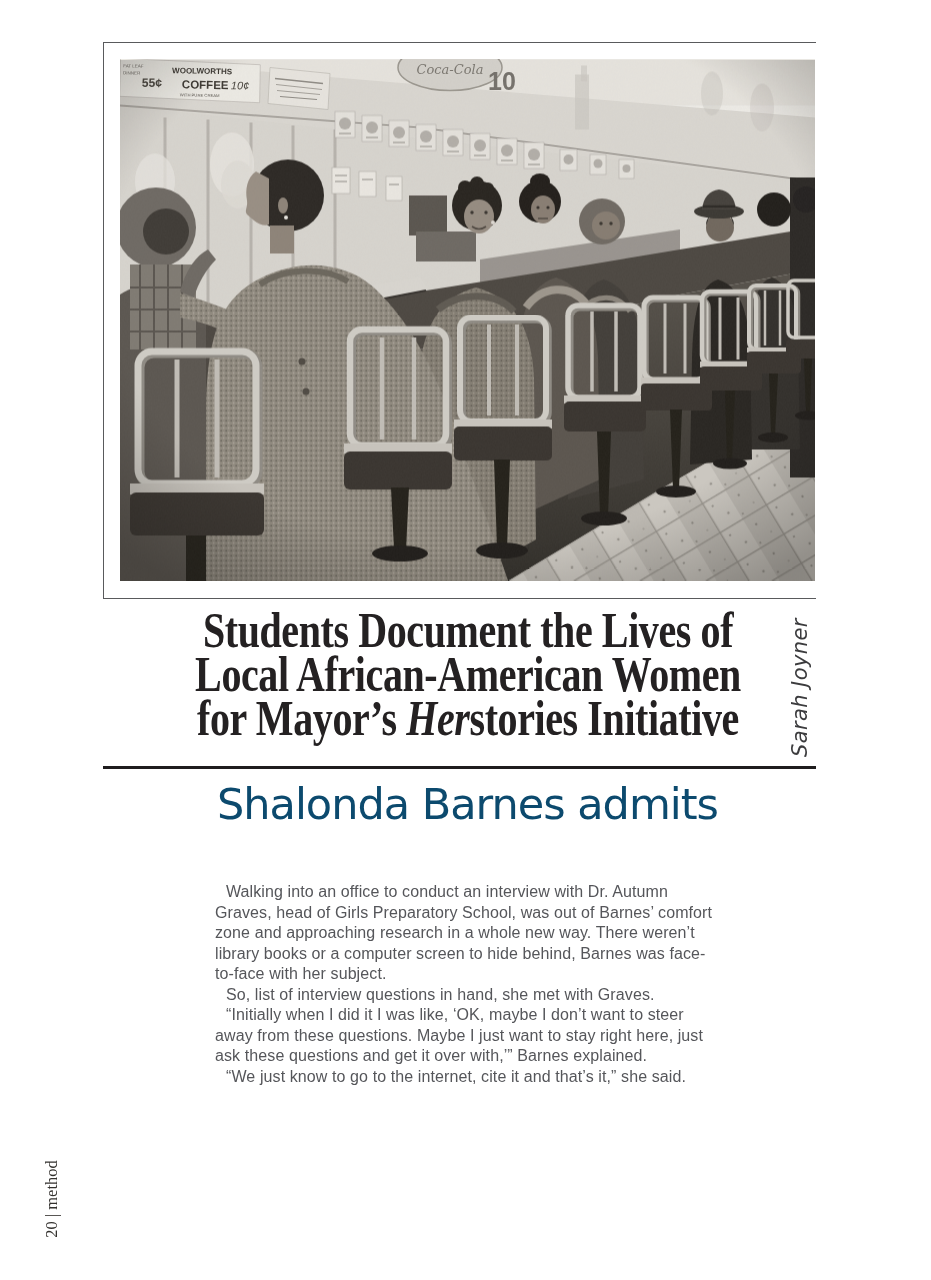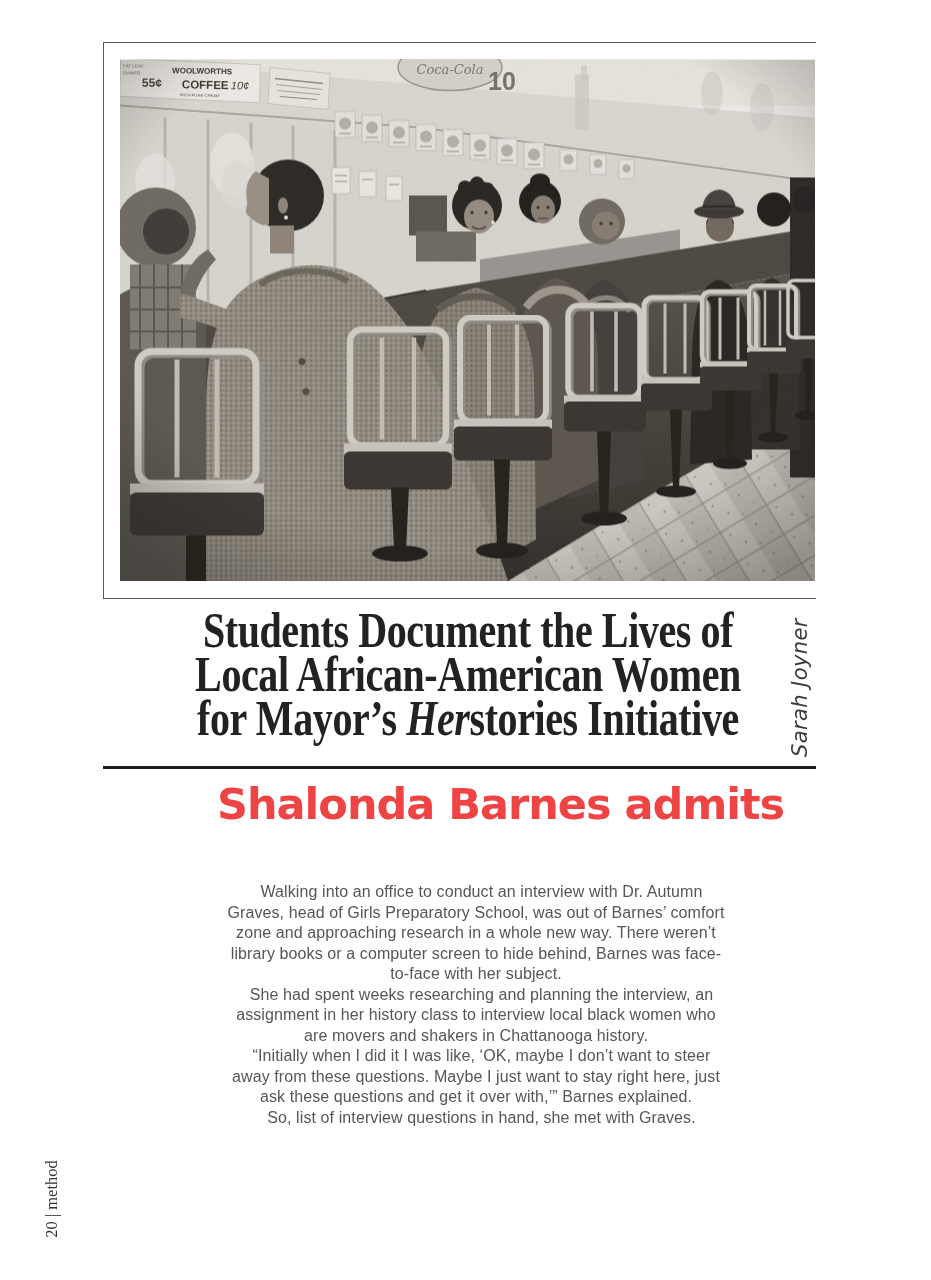--- a/index.html
+++ b/index.html
@@ -22,28 +22,28 @@
   
   .byline{position:absolute;left:725px;top:660px;width:150px;height:44px;
           transform:rotate(-90deg);font-family:"DejaVu Sans",sans-serif;
           font-style:italic;font-size:21px;line-height:44px;color:#3c3c3e;
           letter-spacing:0.4px;white-space:nowrap;}
 
   .rule{position:absolute;left:103px;top:766px;width:730px;height:2.5px;background:#1f1d1e;}
 
   
   .standfirst{position:absolute;left:217px;top:774px;width:560px;
-              font-family:"DejaVu Sans",sans-serif;font-weight:700;
-              font-size:43px;line-height:60px;letter-spacing:-1px;color:#ef4444;}
+              font-family:"DejaVu Sans",sans-serif;font-weight:400;
+              font-size:43px;line-height:60px;letter-spacing:-1px;color:#0c4a6e;}
   .standfirst .sf{display:block;white-space:nowrap;}
 
   
   .article{position:absolute;left:215px;top:882px;width:522px;
            font-size:16px;line-height:20.5px;color:#55565a;letter-spacing:0.1px;}
-  .article p{margin:0;text-indent:11px;text-align:center;}
+  .article p{margin:0;text-indent:11px;}
 
   
   .folio{position:absolute;left:-3px;top:1188px;width:110px;height:22px;
          transform:rotate(-90deg);text-align:center;
          font-family:"Liberation Serif",serif;font-size:16.5px;line-height:22px;
          color:#33312e;white-space:nowrap;}
 </style>
 </head>
 <body>
 
@@ -377,20 +377,20 @@
   <div class="byline">Sarah Joyner</div>
 
   <div class="rule"></div>
 
   <h2 class="standfirst" style="margin:0;">
     <span class="sf">Shalonda Barnes admits</span>
   </h2>
 
   <div class="article">
       <p>Walking into an office to conduct an interview with Dr. Autumn<br>Graves, head of Girls Preparatory School, was out of Barnes’ comfort<br>zone and approaching research in a whole new way. There weren’t<br>library books or a computer screen to hide behind, Barnes was face-<br>to-face with her subject.</p>
-      <p>She had spent weeks researching and planning the interview, an<br>assignment in her history class to interview local black women who<br>are movers and shakers in Chattanooga history.</p>
+      <p>So, list of interview questions in hand, she met with Graves.</p>
       <p>“Initially when I did it I was like, ‘OK, maybe I don’t want to steer<br>away from these questions. Maybe I just want to stay right here, just<br>ask these questions and get it over with,’” Barnes explained.</p>
-      <p>So, list of interview questions in hand, she met with Graves.</p>
+      <p>“We just know to go to the internet, cite it and that’s it,” she said.</p>
     </div>
 
   <div class="folio">20 | method</div>
 
 </div>
 
 </body></html>

